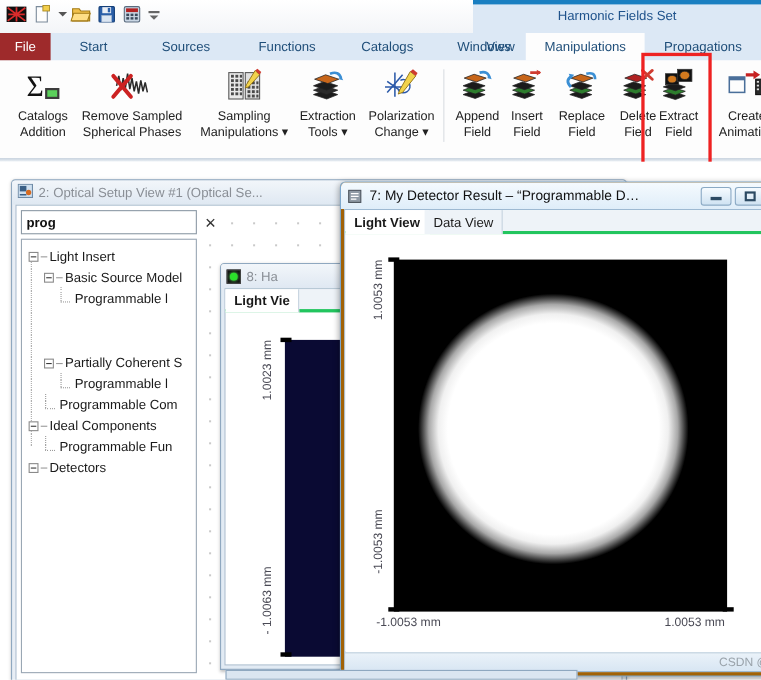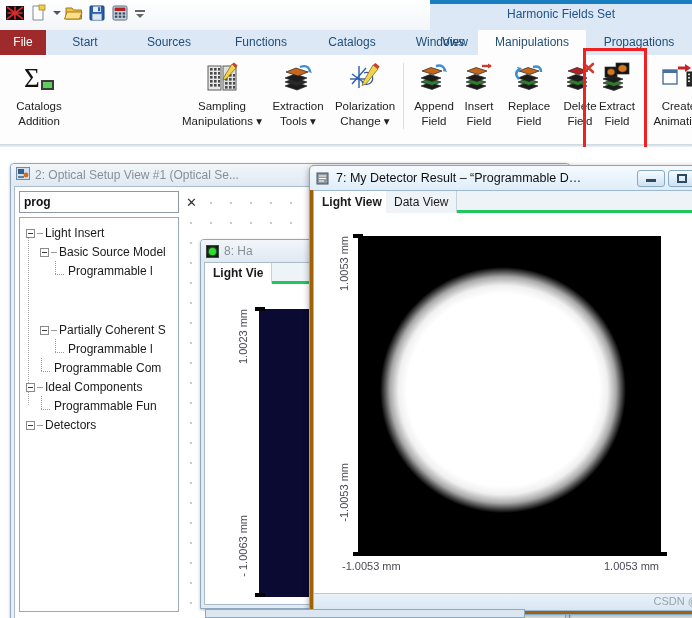--- a/index.html
+++ b/index.html
@@ -321,20 +321,30 @@
         <svg width="36" height="36" viewBox="0 0 36 36">
           <text x="3" y="27" font-family="Liberation Serif, serif" font-size="27" fill="#111">Σ</text>
           <rect x="20" y="20" width="13" height="10" fill="#3c3c3c"></rect>
           <rect x="22" y="22" width="9" height="6" fill="#5bd05b"></rect>
         </svg>
       </div>
       <div class="rb-label">Catalogs</div>
       <div class="rb-label">Addition</div>
     </div>
 
+    <div class="rb-item" style="left:55px;width:130px;">
+      <div class="rb-ico">
+        <svg width="44" height="36" viewBox="0 0 44 36">
+          <path d="M8 18 l2-9 2 13 2-11 2 9 2-13 2 14 2-10 2 12 2-9 2 11 2-12 2 10 2-8 2 9" fill="none" stroke="#2a2a2a" stroke-width="1.4"></path>
+          <path d="M5 9 L21 28 M21 9 L5 28" stroke="#cc2222" stroke-width="3.6" stroke-linecap="round"></path>
+        </svg>
+      </div>
+      <div class="rb-label">Remove Sampled</div>
+      <div class="rb-label">Spherical Phases</div>
+    </div>
 
     <div class="rb-item" style="left:174px;width:96px;">
       <div class="rb-ico">
         <svg width="38" height="36" viewBox="0 0 38 36">
           <rect x="5" y="6" width="13" height="24" fill="#e9e9e9" stroke="#5a5a5a"></rect>
           <g fill="#4a4a4a">
             <rect x="7" y="8" width="2.6" height="2.6"></rect>
               <rect x="11" y="8" width="2.6" height="2.6"></rect>
               <rect x="15" y="8" width="2" height="2.6"></rect>
             <rect x="7" y="12" width="2.6" height="2.6"></rect>

